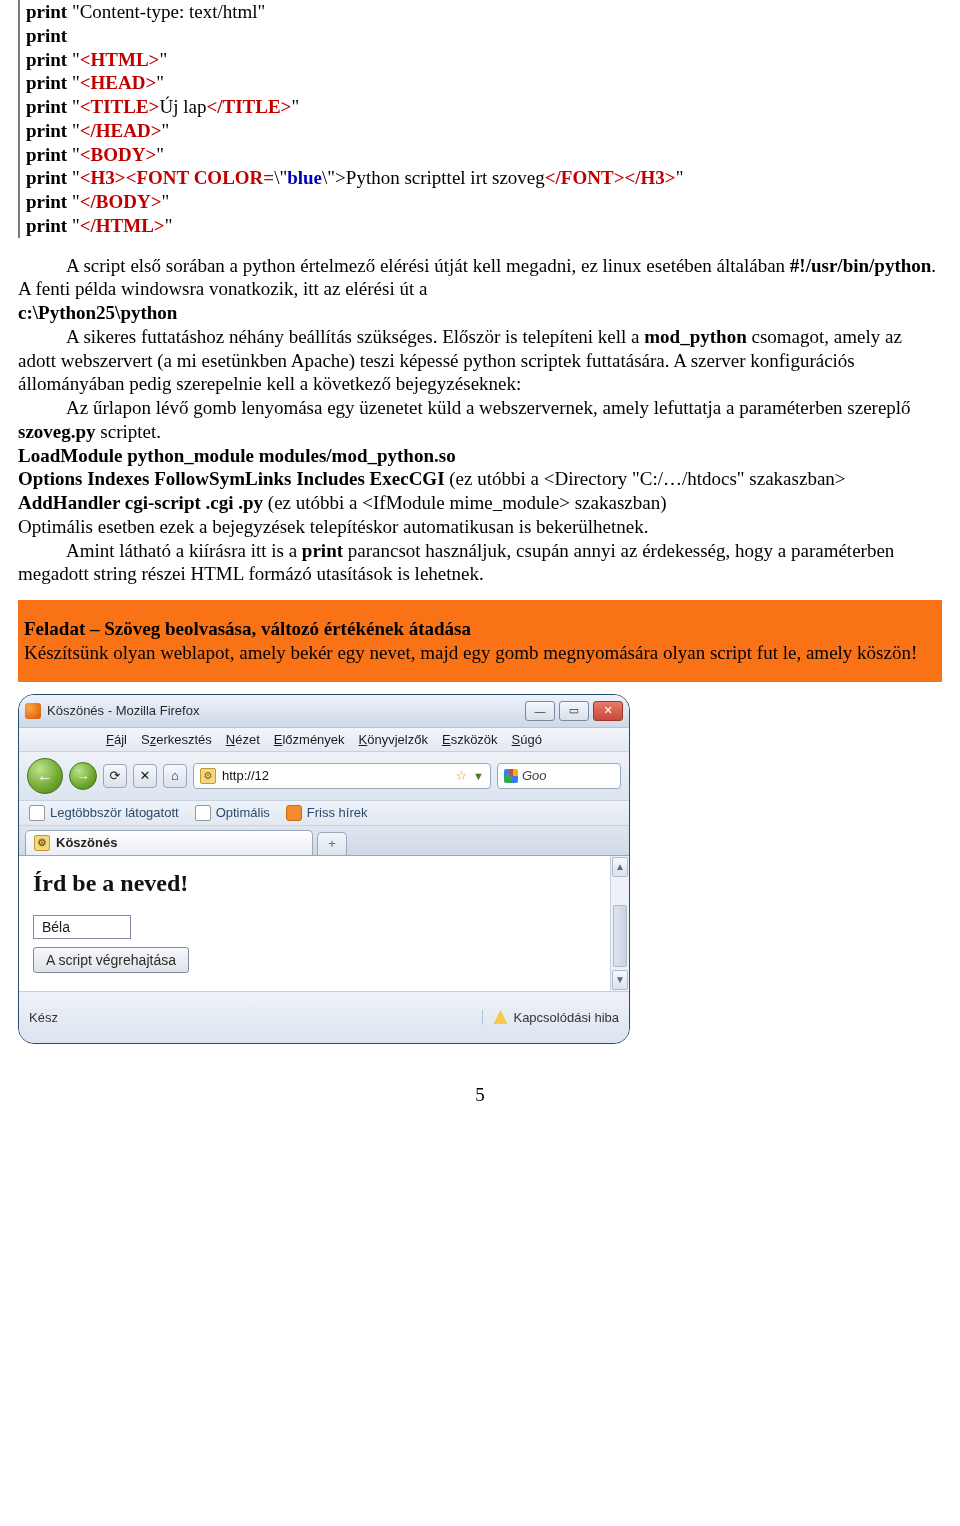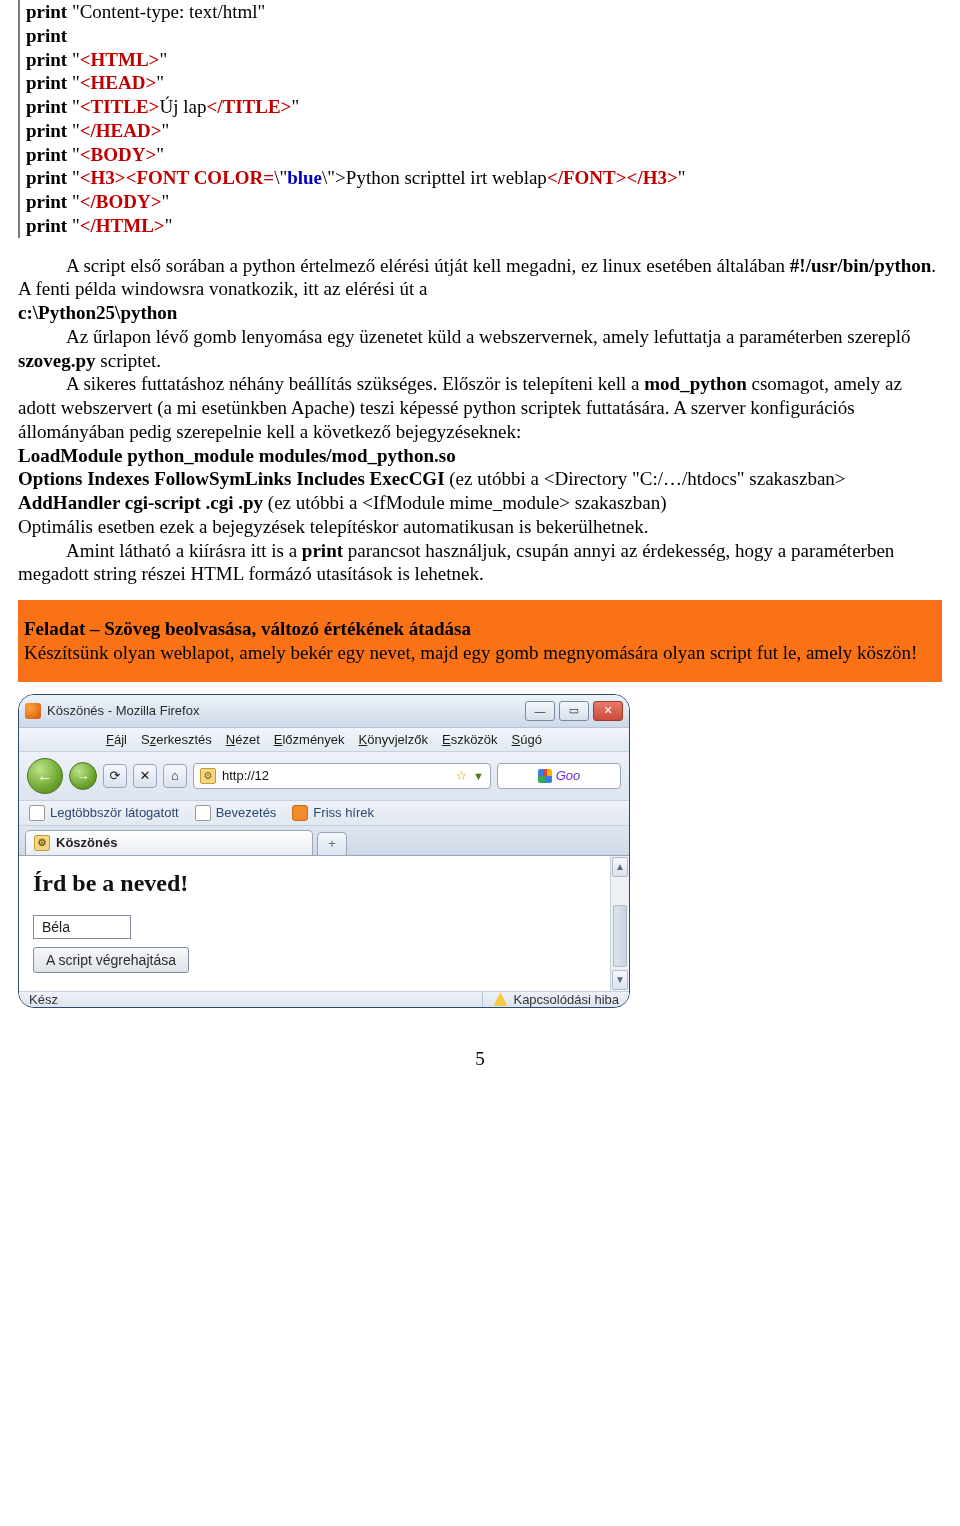--- a/index.html
+++ b/index.html
@@ -141,23 +141,22 @@
   .searchbox {
     width: 110px;
     display: flex;
     align-items: center;
     border: 1px solid #9aa6ba;
     border-radius: 4px;
     background: #fff;
     height: 24px;
     padding: 0 6px;
     gap: 4px;
-    color: #6d28d9;
+    color: #404040;
     font-style: italic;
-    justify-content: center;
   }
   .gicon {
     width: 14px; height: 14px;
     position: relative;
   }
   .gicon::before {
     content: "";
     position: absolute; inset: 0;
     background:
       linear-gradient(90deg,#3b7ded 0 33%,#e44235 33% 66%,#f4b400 66% 100%),
@@ -276,21 +275,21 @@
     left: 2px; right: 2px;
     height: 60px;
     background: linear-gradient(90deg, #dfe5ee, #c8d2e0);
     border: 1px solid #aeb8c8;
     border-radius: 2px;
   }
   .statusbar {
     display: flex;
     align-items: center;
     background: linear-gradient(#eef2f8, #dde4ee);
-    padding: 0 10px;
+    padding: 18px 10px;
     font-size: 13px;
     color: #333;
     gap: 10px;
   }
   .status-left { flex: 1; }
   .status-right {
     display: flex;
     align-items: center;
     gap: 6px;
     border-left: 1px solid #b7c4d6;
@@ -313,30 +312,30 @@
 <div class="page">
 
   <div class="left-rule">
     <div class="code-line"><span class="kw">print</span><span> "Content-type: text/html"</span></div>
     <div class="code-line"><span class="kw">print</span></div>
     <div class="code-line"><span class="kw">print</span><span> "</span><span class="red">&lt;HTML&gt;</span><span>"</span></div>
     <div class="code-line"><span class="kw">print</span><span> "</span><span class="red">&lt;HEAD&gt;</span><span>"</span></div>
     <div class="code-line"><span class="kw">print</span><span> "</span><span class="red">&lt;TITLE&gt;</span><span>Új lap</span><span class="red">&lt;/TITLE&gt;</span><span>"</span></div>
     <div class="code-line"><span class="kw">print</span><span> "</span><span class="red">&lt;/HEAD&gt;</span><span>"</span></div>
     <div class="code-line"><span class="kw">print</span><span> "</span><span class="red">&lt;BODY&gt;</span><span>"</span></div>
-    <div class="code-line"><span class="kw">print</span><span> "</span><span class="red">&lt;H3&gt;&lt;FONT COLOR=</span><span>\"</span><span class="blue">blue</span><span>\"&gt;</span><span>Python scripttel irt weblap</span><span class="red">&lt;/FONT&gt;&lt;/H3&gt;</span><span>"</span></div>
+    <div class="code-line"><span class="kw">print</span><span> "</span><span class="red">&lt;H3&gt;&lt;FONT COLOR=</span><span>\"</span><span class="blue">blue</span><span>\"&gt;</span><span>Python scripttel irt szoveg</span><span class="red">&lt;/FONT&gt;&lt;/H3&gt;</span><span>"</span></div>
     <div class="code-line"><span class="kw">print</span><span> "</span><span class="red">&lt;/BODY&gt;</span><span>"</span></div>
     <div class="code-line"><span class="kw">print</span><span> "</span><span class="red">&lt;/HTML&gt;</span><span>"</span></div>
   </div>
 
   <div class="body-text">
     <p class="indent"><span>A script első sorában a python értelmező elérési útját kell megadni, ez linux esetében általában </span><b>#!/usr/bin/python</b><span>. A fenti példa windowsra vonatkozik, itt az elérési út a </span></p>
     <p><b>c:\Python25\python</b></p>
+    <p class="indent"><span>A sikeres futtatáshoz néhány beállítás szükséges. Először is telepíteni kell a </span><b>mod_python</b><span> csomagot, amely az adott webszervert (a mi esetünkben Apache) teszi képessé python scriptek futtatására. A szerver konfigurációs állományában pedig szerepelnie kell a következő bejegyzéseknek:</span></p>
     <p class="indent"><span>Az űrlapon lévő gomb lenyomása egy üzenetet küld a webszervernek, amely lefuttatja a paraméterben szereplő </span><b>szoveg.py</b><span> scriptet.</span></p>
-    <p class="indent"><span>A sikeres futtatáshoz néhány beállítás szükséges. Először is telepíteni kell a </span><b>mod_python</b><span> csomagot, amely az adott webszervert (a mi esetünkben Apache) teszi képessé python scriptek futtatására. A szerver konfigurációs állományában pedig szerepelnie kell a következő bejegyzéseknek:</span></p>
     <p><b>LoadModule python_module modules/mod_python.so</b></p>
     <p><b>Options Indexes FollowSymLinks Includes ExecCGI</b><span> (ez utóbbi a &lt;Directory "C:/…/htdocs" szakaszban&gt;</span></p>
     <p><b>AddHandler cgi-script .cgi .py</b><span> (ez utóbbi a &lt;IfModule mime_module&gt; szakaszban)</span></p>
     <p>Optimális esetben ezek a bejegyzések telepítéskor automatikusan is bekerülhetnek.</p>
     <p class="indent"><span>Amint látható a kiírásra itt is a </span><b>print</b><span> parancsot használjuk, csupán annyi az érdekesség, hogy a paraméterben megadott string részei HTML formázó utasítások is lehetnek.</span></p>
   </div>
 
   <div class="task-box">
     <b>Feladat – Szöveg beolvasása, változó értékének átadása</b><br>
     <span>Készítsünk olyan weblapot, amely bekér egy nevet, majd egy gomb megnyomására olyan script fut le, amely köszön!</span>
@@ -382,21 +381,21 @@
         </div>
       </div>
 
       <div class="bookmarkbar">
         <div class="bm">
             <div class="ico"></div>
             <span>Legtöbbször látogatott</span>
           </div>
         <div class="bm">
             <div class="ico"></div>
-            <span>Bevezetés</span>
+            <span>Optimális</span>
           </div>
         <div class="bm">
             <div class="ico rss"></div>
             <span>Friss hírek</span>
           </div>
       </div>
 
       <div class="tabstrip">
         <div class="tab">
           <div class="favicon">⚙</div>

